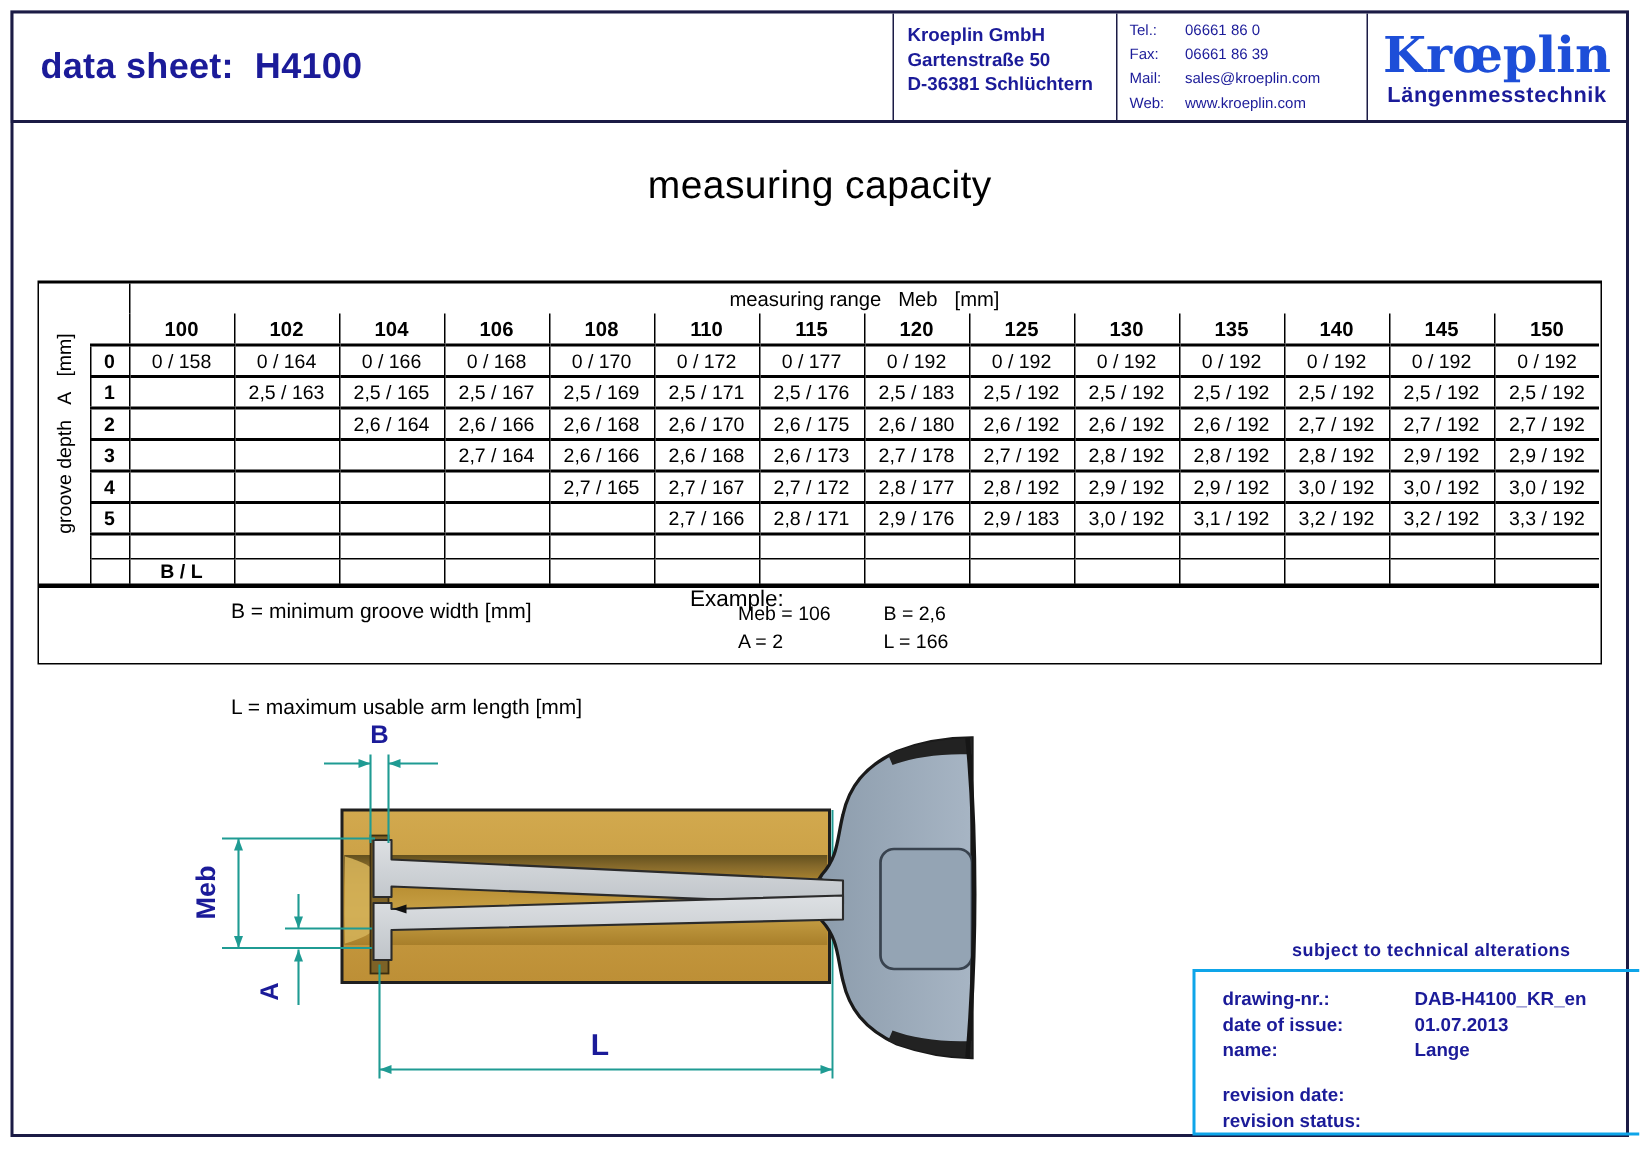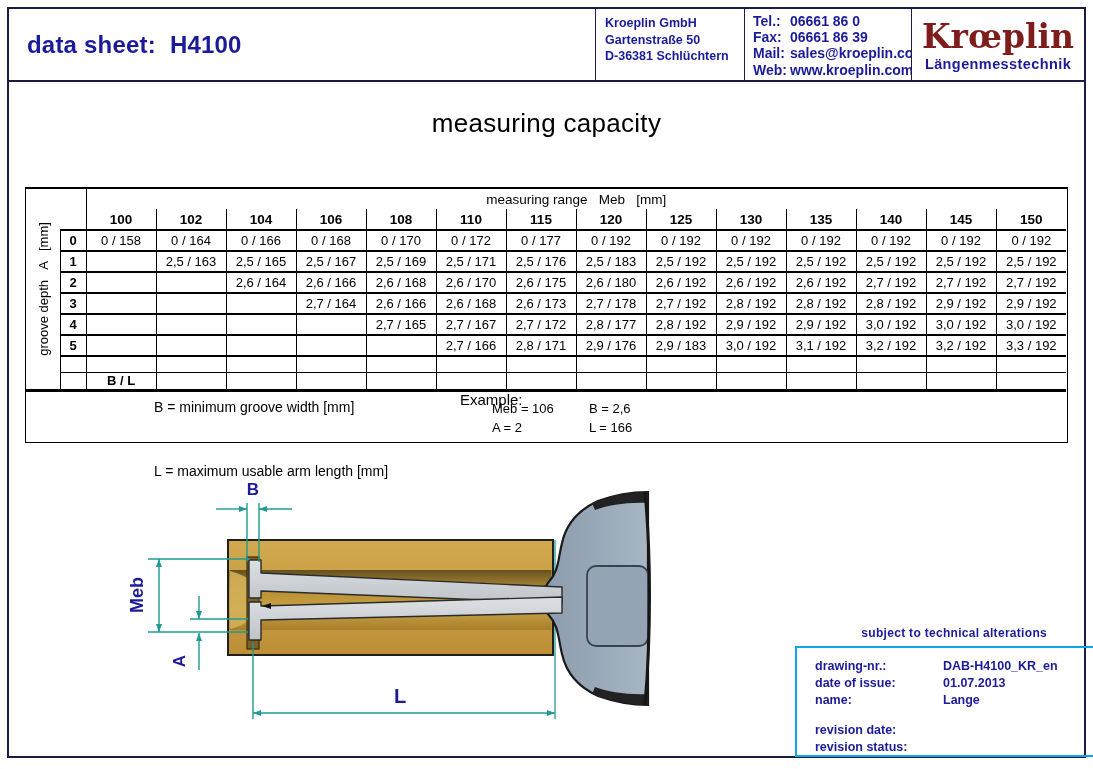--- a/index.html
+++ b/index.html
@@ -9,24 +9,24 @@
   
   #page-border{left:7px;top:7px;width:1075px;height:747px;border:2px solid #1b1b45;}
   #header{left:7px;top:7px;width:1075px;height:71px;border:2px solid #1b1b45;
           display:grid;grid-template-columns:586px 149px 167px 1fr;background:#fff;}
   .hcell{border-left:1.5px solid #1b1b45;overflow:hidden;}
   .hcell:first-child{border-left:none;}
   #ds-cell{display:flex;align-items:center;padding-left:18px;}
   #ds-cell .lbl,#ds-cell .val{font-size:24px;font-weight:bold;color:#1b1b99;letter-spacing:.2px;}
   #ds-cell .val{margin-left:14px;}
   .addr{padding:6px 0 0 9px;font-size:12.5px;font-weight:bold;color:#1b1b99;line-height:16.5px;}
-  .contact{padding:4px 0 12px 8px;font-size:14px;font-weight:bold;color:#1b1b99;line-height:16.2px;white-space:nowrap;}
+  .contact{padding:4px 0 12px 8px;font-size:10px;font-weight:normal;color:#1b1b99;line-height:16.2px;white-space:nowrap;}
   .contact .clab{display:inline-block;width:37px;}
   .logo{display:flex;flex-direction:column;align-items:center;justify-content:center;padding-top:2px;}
-  .wordmark{font-family:"DejaVu Serif",serif;font-weight:bold;font-size:33px;color:#7f1d1d;line-height:34px;}
+  .wordmark{font-family:"DejaVu Serif",serif;font-weight:bold;font-size:33px;color:#1d4ed8;line-height:34px;}
   .logosub{font-size:14.5px;font-weight:bold;color:#1b1b99;letter-spacing:.4px;margin-top:2px;}
   
   #title{left:0;top:108px;width:100%;text-align:center;font-size:26px;color:#000;letter-spacing:.3px;}
   
   #tbl-section{left:25px;top:187px;width:1043px;height:256px;border:1.5px solid #000;border-top-width:2px;box-sizing:border-box;}
   #cap-table{border-collapse:collapse;table-layout:fixed;width:1040px;font-size:13px;border-bottom:3px solid #000;}
   #cap-table td{padding:0;text-align:center;overflow:hidden;}
   tr.range-row{height:20px;}
   tr.cols-row{height:21px;}
   tr.dr{height:21px;}

